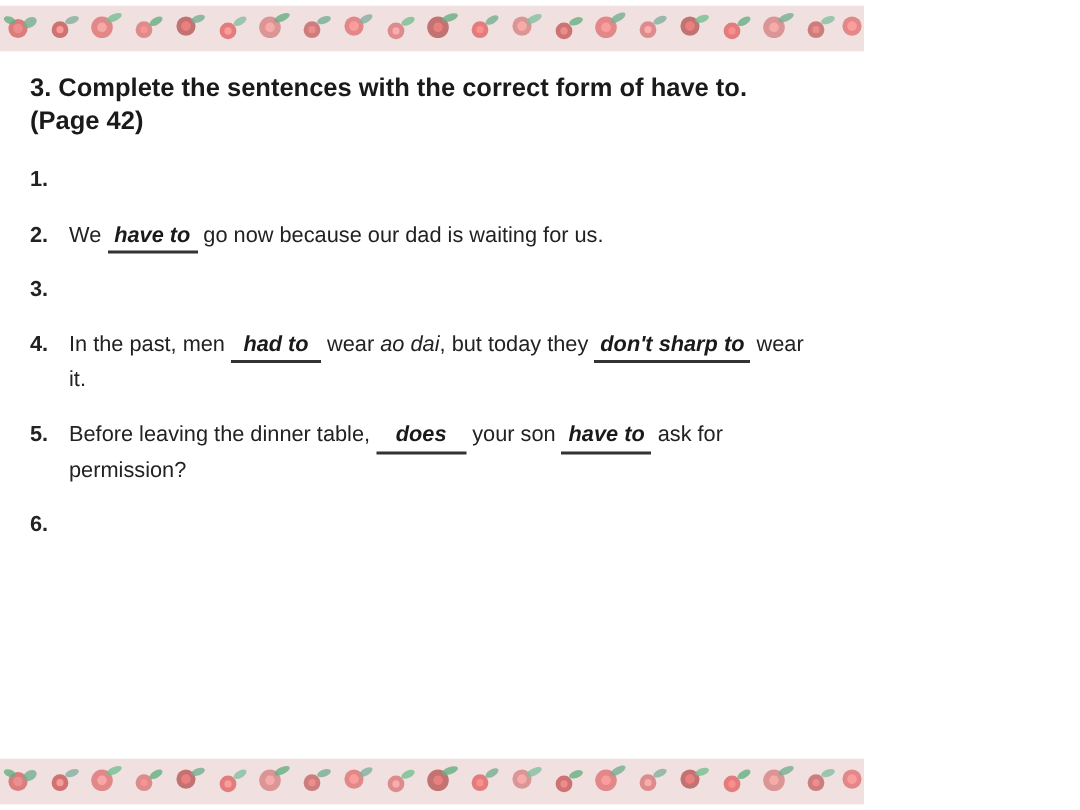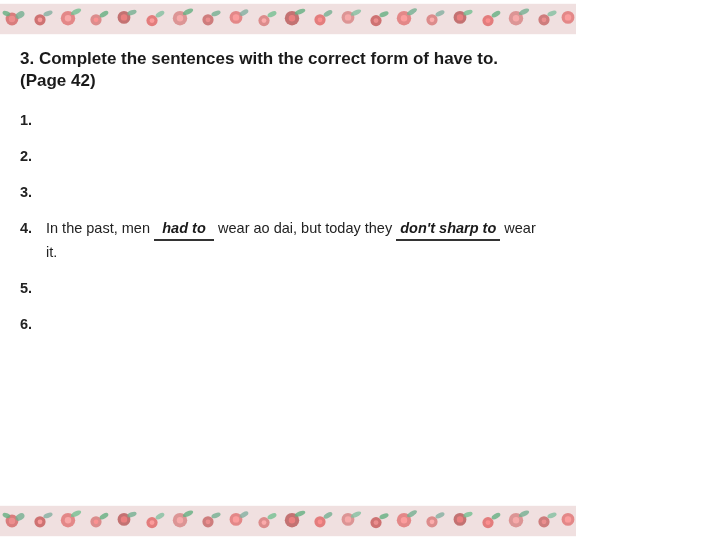--- a/index.html
+++ b/index.html
@@ -100,20 +100,21 @@
       padding: 0 4px;
       font-style: italic;
       font-weight: bold;
       color: #1a1a1a;
       min-width: 60px;
       text-align: center;
       line-height: 1.4;
     }
 
     .italic-word {
+      font-style: italic;
     }
   </style>
 </head>
 <body>
 
 <div class="page">
 
   <div class="border-top">
     <svg class="floral-svg" viewBox="0 0 720 38" xmlns="http://www.w3.org/2000/svg">
       <rect width="720" height="38" fill="#f0e0e0"></rect>
@@ -211,35 +212,41 @@
     <div class="title">3. Complete the sentences with the correct form of have to. (Page 42)</div>
 
     <ol class="sentences">
 
       <li class="sentence-item">
         <span class="sentence-number">1.</span>
       </li>
 
       <li class="sentence-item">
         <span class="sentence-number">2.</span>
+        <span class="sentence-text">
+          We <span class="answer">have to</span> go now because our dad is waiting for us.
+        </span>
       </li>
 
       <li class="sentence-item">
         <span class="sentence-number">3.</span>
       </li>
 
       <li class="sentence-item">
         <span class="sentence-number">4.</span>
         <span class="sentence-text">
           In the past, men <span class="answer">had to</span> wear <span class="italic-word">ao dai</span>, but today they <span class="answer">don't sharp to</span> wear it.
         </span>
       </li>
 
       <li class="sentence-item">
         <span class="sentence-number">5.</span>
+        <span class="sentence-text">
+          Before leaving the dinner table, <span class="answer">does</span> your son <span class="answer">have to</span> ask for permission?
+        </span>
       </li>
 
       <li class="sentence-item">
         <span class="sentence-number">6.</span>
       </li>
     </ol>
   </div>
 
   <div class="border-bottom">
     <svg class="floral-svg" viewBox="0 0 720 38" xmlns="http://www.w3.org/2000/svg">

